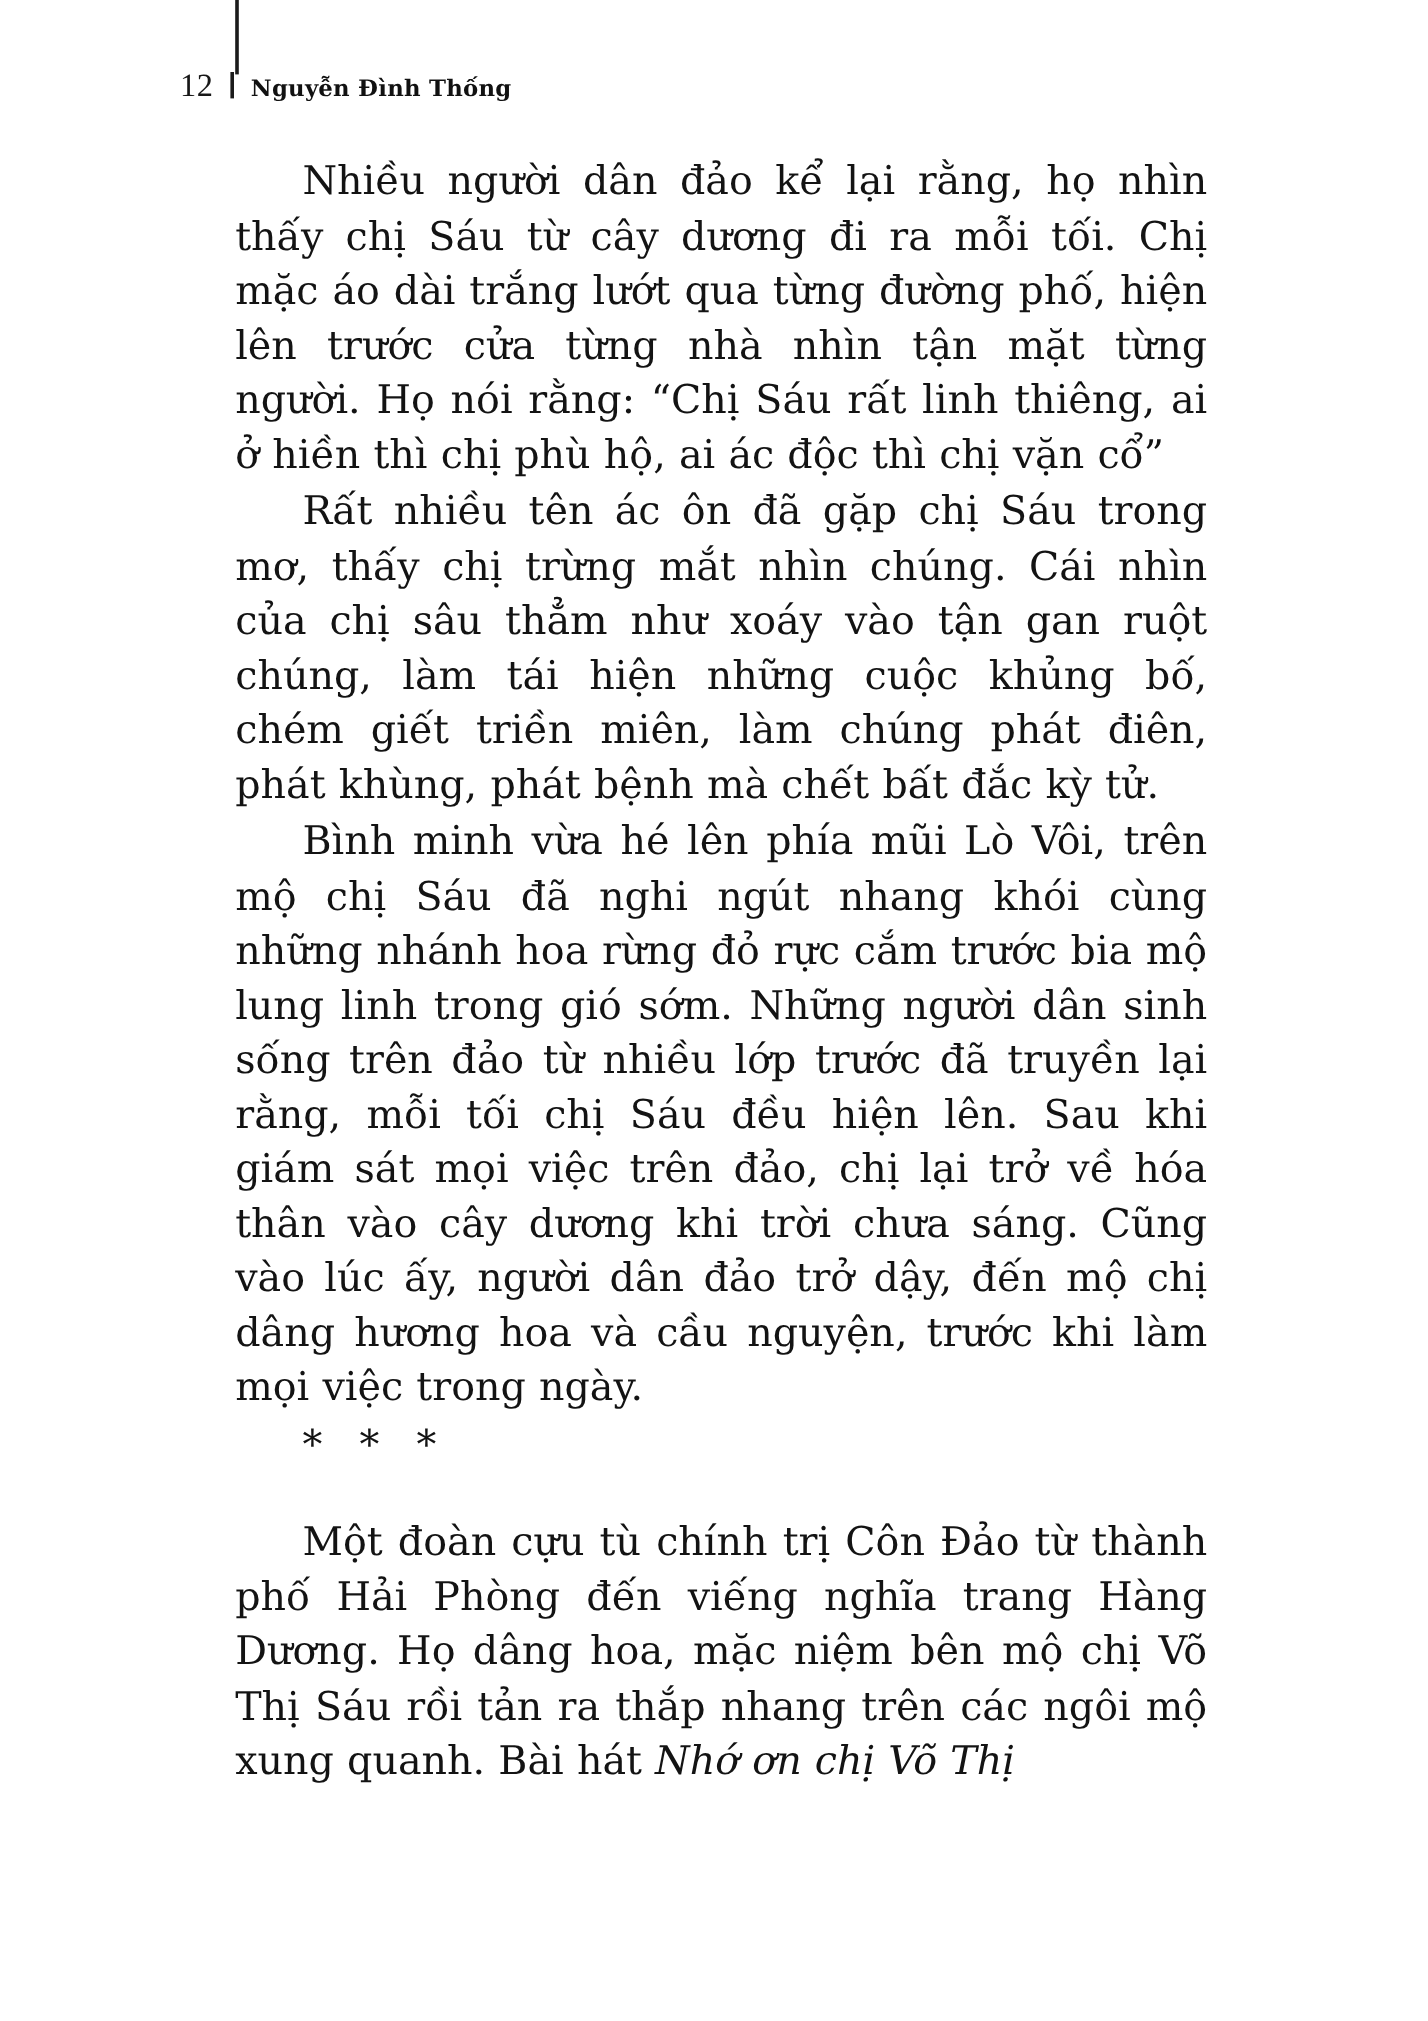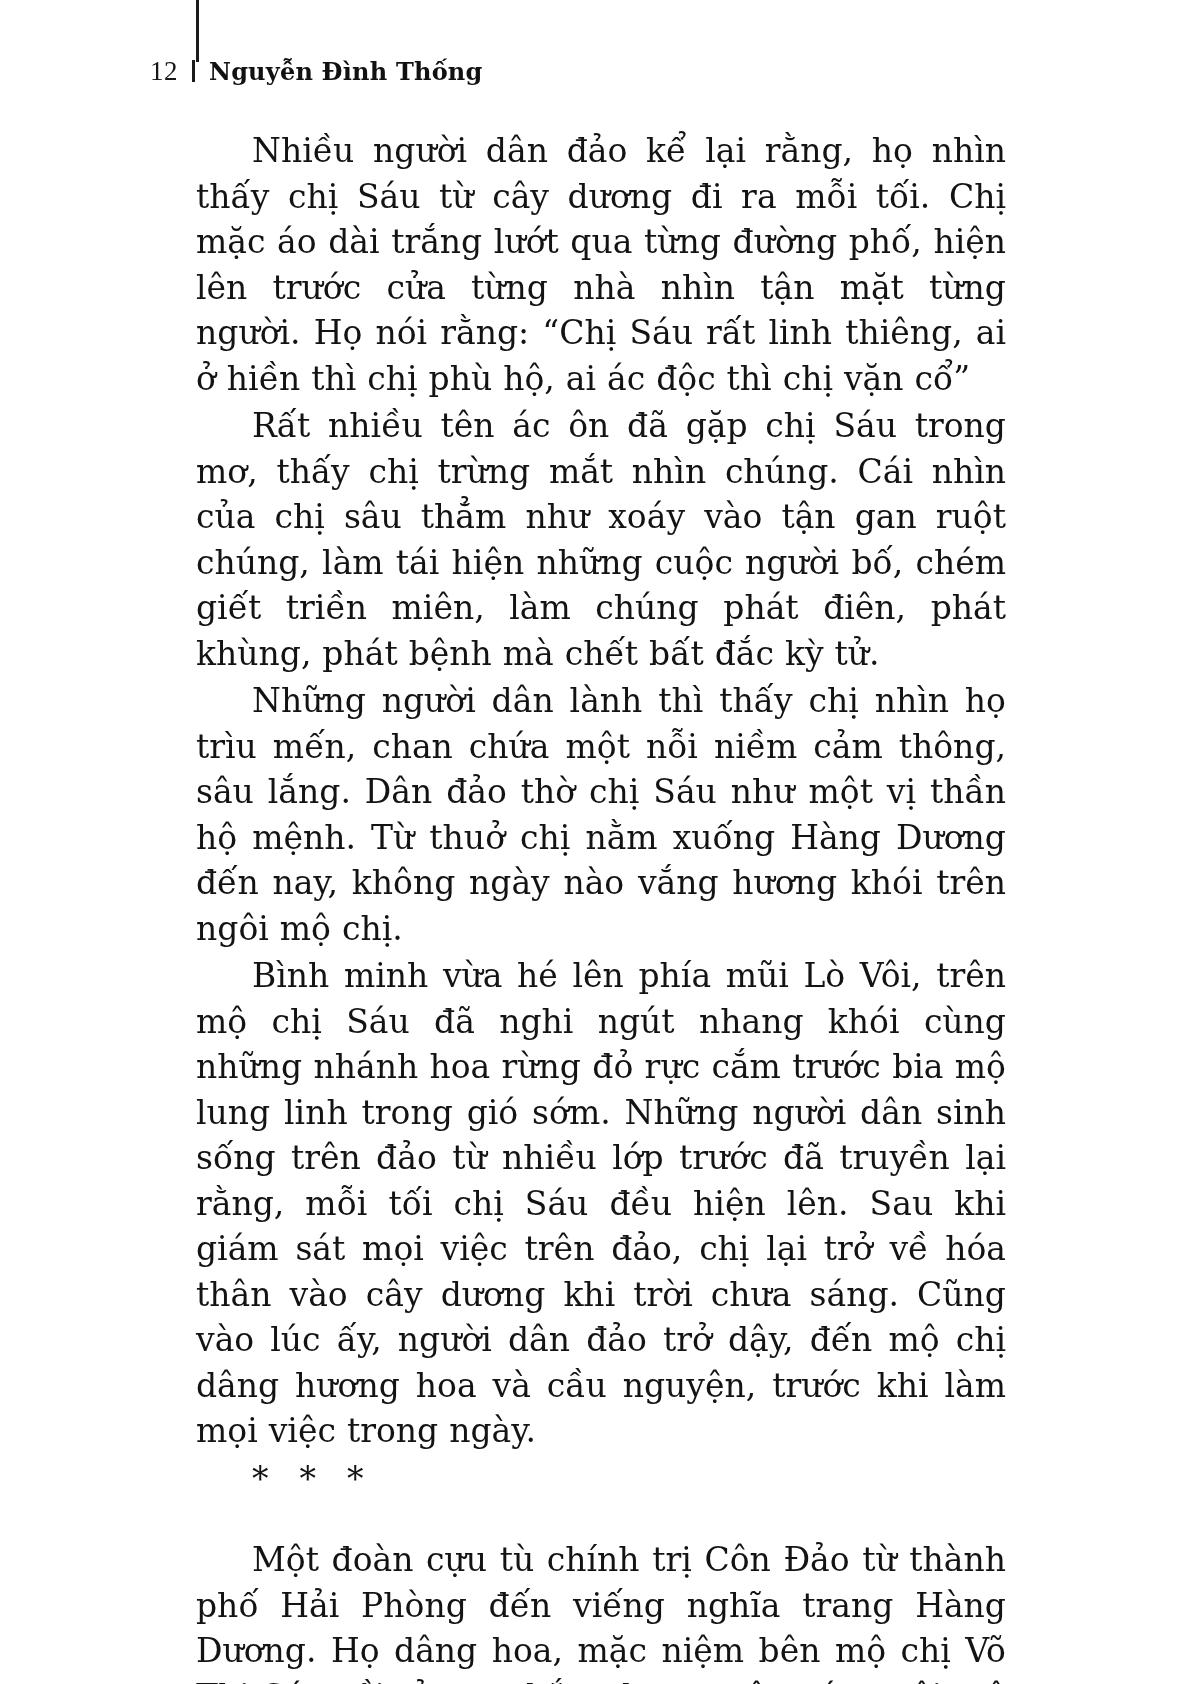--- a/index.html
+++ b/index.html
@@ -49,21 +49,21 @@
   .folio-sep {
     display: inline-block;
     width: 3px;
     height: 22px;
     background: #1b1b1b;
     position: relative;
     top: 2px;
   }
   .running-title {
     font-family: "DejaVu Serif", serif;
-    font-size: 24px;
+    font-size: 19px;
     font-weight: 600;
     letter-spacing: 0.2px;
     color: #111111;
     white-space: nowrap;
   }
 
   .textblock {
     position: absolute;
     left: 196px;
     top: 128px;
@@ -111,22 +111,21 @@
 
   <div class="header">
     <span class="folio">12</span>
     <span class="folio-sep"></span>
     <span class="running-title">Nguyễn Đình Thống</span>
   </div>
 
   <div class="textblock">
 
     <p class="para">Nhiều người dân đảo kể lại rằng, họ nhìn thấy chị Sáu từ cây dương đi ra mỗi tối. Chị mặc áo dài trắng lướt qua từng đường phố, hiện lên trước cửa từng nhà nhìn tận mặt từng người. Họ nói rằng: “Chị Sáu rất linh thiêng, ai ở hiền thì chị phù hộ, ai ác độc thì chị vặn cổ”</p>
-    <p class="para">Rất nhiều tên ác ôn đã gặp chị Sáu trong mơ, thấy chị trừng mắt nhìn chúng. Cái nhìn của chị sâu thẳm như xoáy vào tận gan ruột chúng, làm tái hiện những cuộc người bố, chém giết triền miên, làm chúng phát điên, phát khùng, phát bệnh mà chết bất đắc kỳ tử.</p>
-    <p class="para">Những người dân lành thì thấy chị nhìn họ trìu mến, chan chứa một nỗi niềm cảm thông, sâu lắng. Dân đảo thờ chị Sáu như một vị thần hộ mệnh. Từ thuở chị nằm xuống Hàng Dương đến nay, không ngày nào vắng hương khói trên ngôi mộ chị.</p>
+    <p class="para">Rất nhiều tên ác ôn đã gặp chị Sáu trong mơ, thấy chị trừng mắt nhìn chúng. Cái nhìn của chị sâu thẳm như xoáy vào tận gan ruột chúng, làm tái hiện những cuộc khủng bố, chém giết triền miên, làm chúng phát điên, phát khùng, phát bệnh mà chết bất đắc kỳ tử.</p>
     <p class="para">Bình minh vừa hé lên phía mũi Lò Vôi, trên mộ chị Sáu đã nghi ngút nhang khói cùng những nhánh hoa rừng đỏ rực cắm trước bia mộ lung linh trong gió sớm. Những người dân sinh sống trên đảo từ nhiều lớp trước đã truyền lại rằng, mỗi tối chị Sáu đều hiện lên. Sau khi giám sát mọi việc trên đảo, chị lại trở về hóa thân vào cây dương khi trời chưa sáng. Cũng vào lúc ấy, người dân đảo trở dậy, đến mộ chị dâng hương hoa và cầu nguyện, trước khi làm mọi việc trong ngày.</p>
 
     <p class="para divider">* * *</p>
 
     <p class="para gap-before"><span>Một đoàn cựu tù chính trị Côn Đảo từ thành phố Hải Phòng đến viếng nghĩa trang Hàng Dương. Họ dâng hoa, mặc niệm bên mộ chị Võ Thị Sáu rồi tản ra thắp nhang trên các ngôi mộ xung quanh. Bài hát </span><span class="ital">Nhớ ơn chị Võ Thị</span></p>
 
   </div>
 </div>
 
 </body></html>

